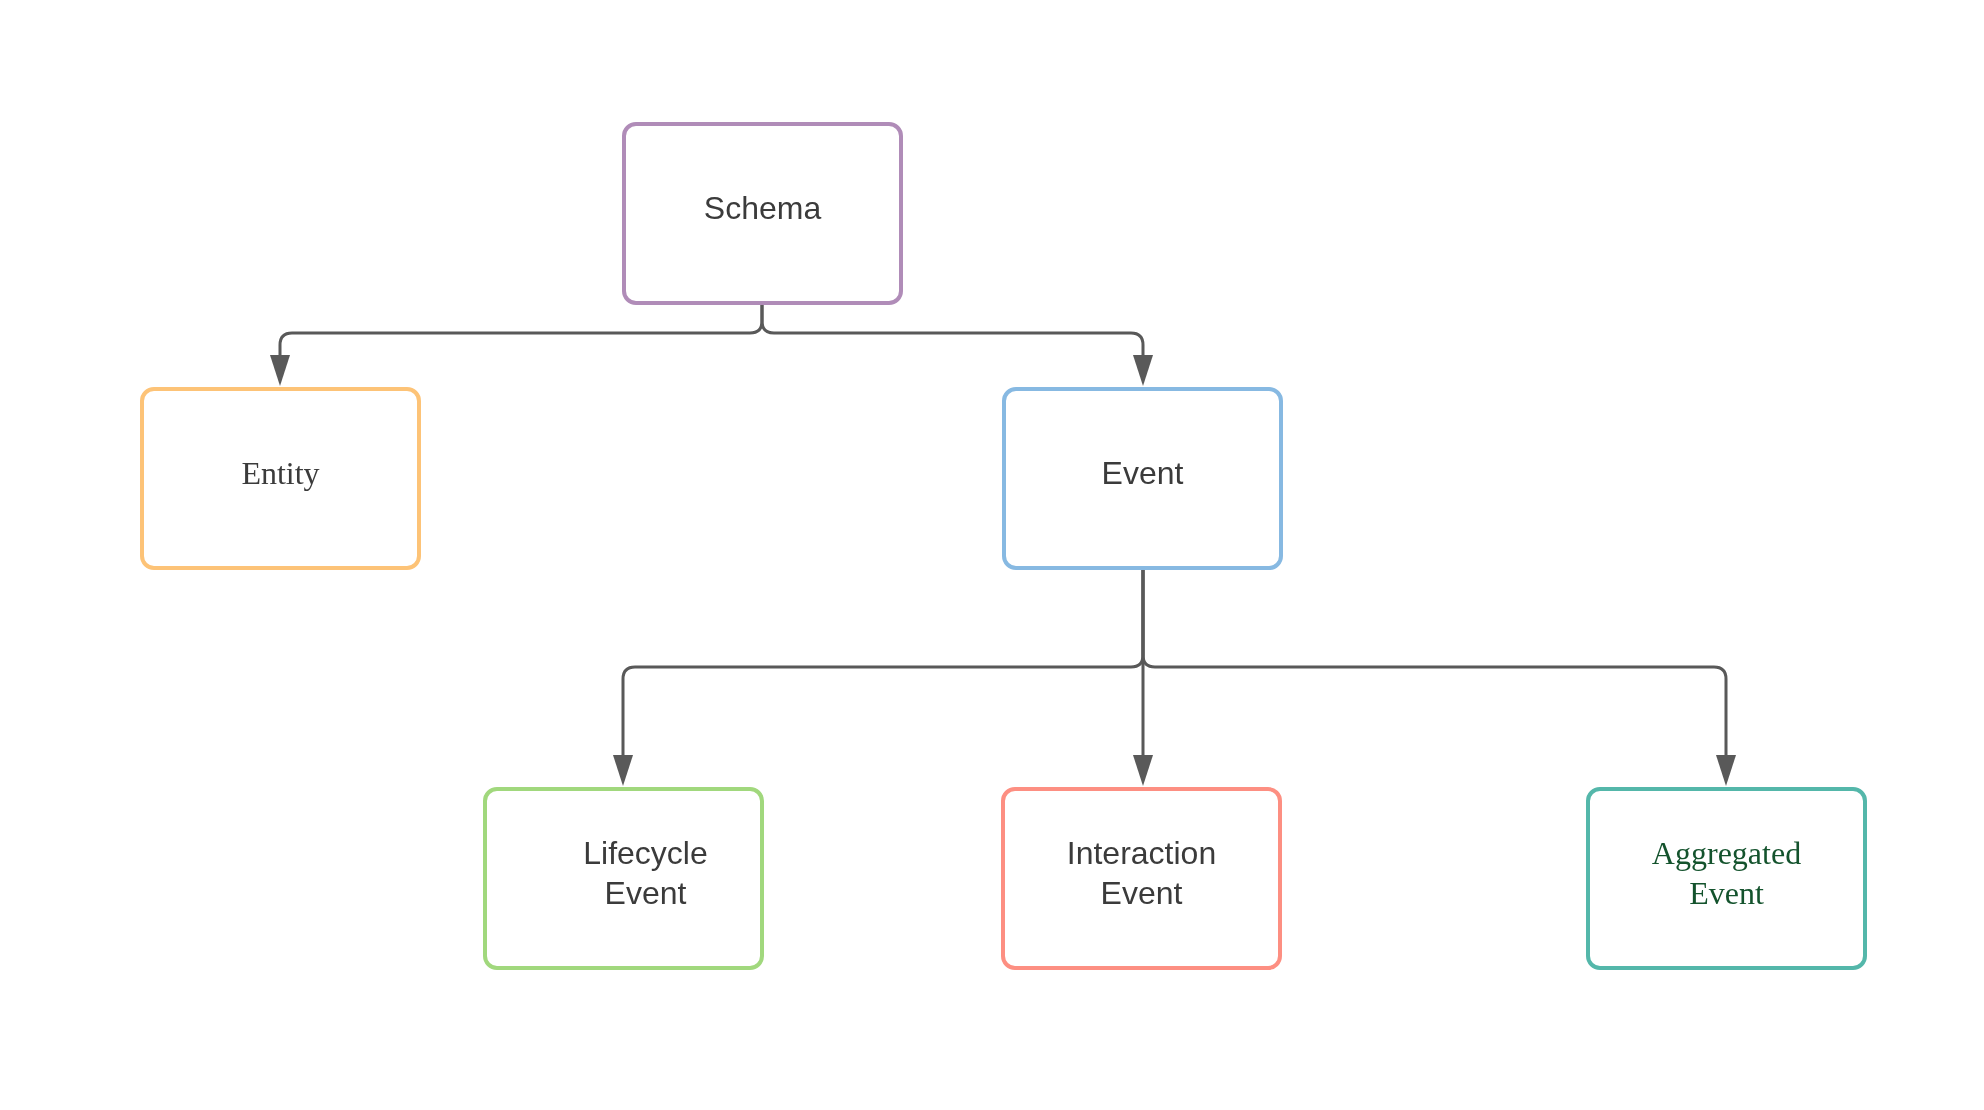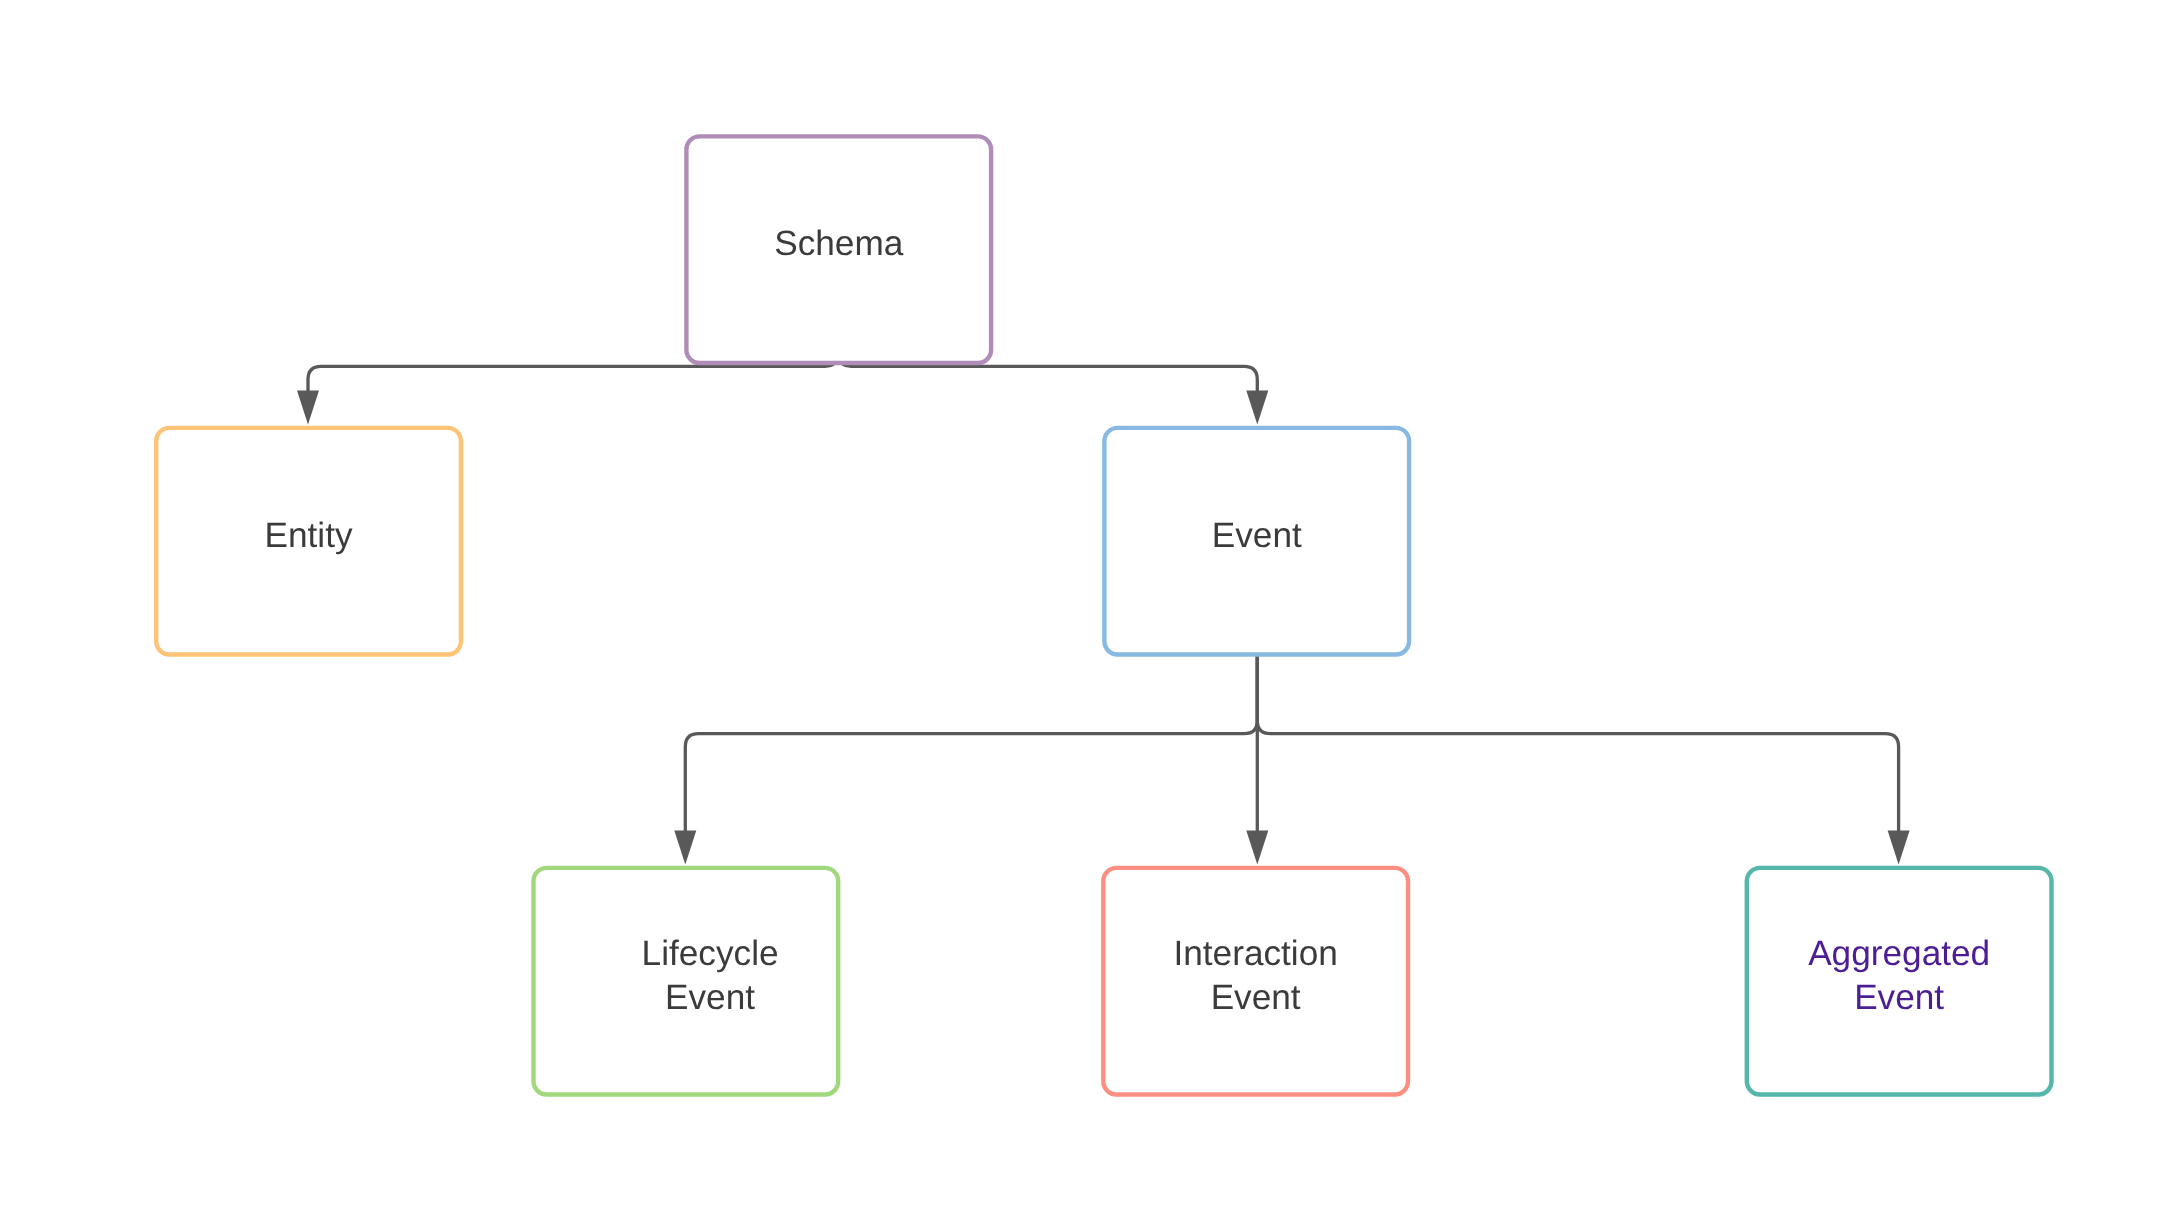--- a/index.html
+++ b/index.html
@@ -20,21 +20,21 @@
     top: 0;
   }
   .edge-line {
     fill: none;
     stroke-width: 3;
     stroke-linecap: round;
   }
   .node {
     position: absolute;
     width: 281px;
-    height: 210px;
+    height: 183px;
     box-sizing: border-box;
     background: #ffffff;
     border: 4px solid #d946ef; 
     border-radius: 14px;
     display: flex;
     align-items: center;
     justify-content: center;
     padding-bottom: 12px;
   }
   .node-label {
@@ -81,36 +81,36 @@
     <g>
       <path class="edge-line" d="M 1143 550 L 1143 655 Q 1143 667 1155 667 L 1714 667 Q 1726 667 1726 679 L 1726 756" style="stroke: rgb(89, 89, 89);"></path>
       <path d="M 1726 786 L 1716 755 L 1736 755 Z" style="fill: rgb(89, 89, 89);"></path>
     </g>
   </svg>
 
   <div class="node n-schema" style="border-color: rgb(176, 140, 184);">
     <span class="node-label" style="color: rgb(59, 59, 59);">Schema</span>
   </div>
 
-  <div class="node n-entity" style="border-color: rgb(253, 195, 119);">
+  <div class="node n-entity" style="border-color: rgb(253, 195, 119); font-family: Liberation Serif, serif;">
     <span class="node-label" style="color: rgb(59, 59, 59);">Entity</span>
   </div>
 
   <div class="node n-event" style="border-color: rgb(135, 185, 226);">
     <span class="node-label" style="color: rgb(59, 59, 59);">Event</span>
   </div>
 
   <div class="node n-lifecycle" style="border-color: rgb(161, 216, 125); padding-left: 44px;">
     <span class="node-label" style="color: rgb(59, 59, 59);">Lifecycle
 Event</span>
   </div>
 
   <div class="node n-interaction" style="border-color: rgb(253, 143, 130);">
     <span class="node-label" style="color: rgb(59, 59, 59);">Interaction
 Event</span>
   </div>
 
   <div class="node n-aggregated" style="border-color: rgb(84, 183, 170);">
-    <span class="node-label" style="color: #4c1d95;">Aggregated
+    <span class="node-label" style="color: #14532d; font-family: Liberation Serif, serif;">Aggregated
 Event</span>
   </div>
 
 </div>
 
 </body></html>

